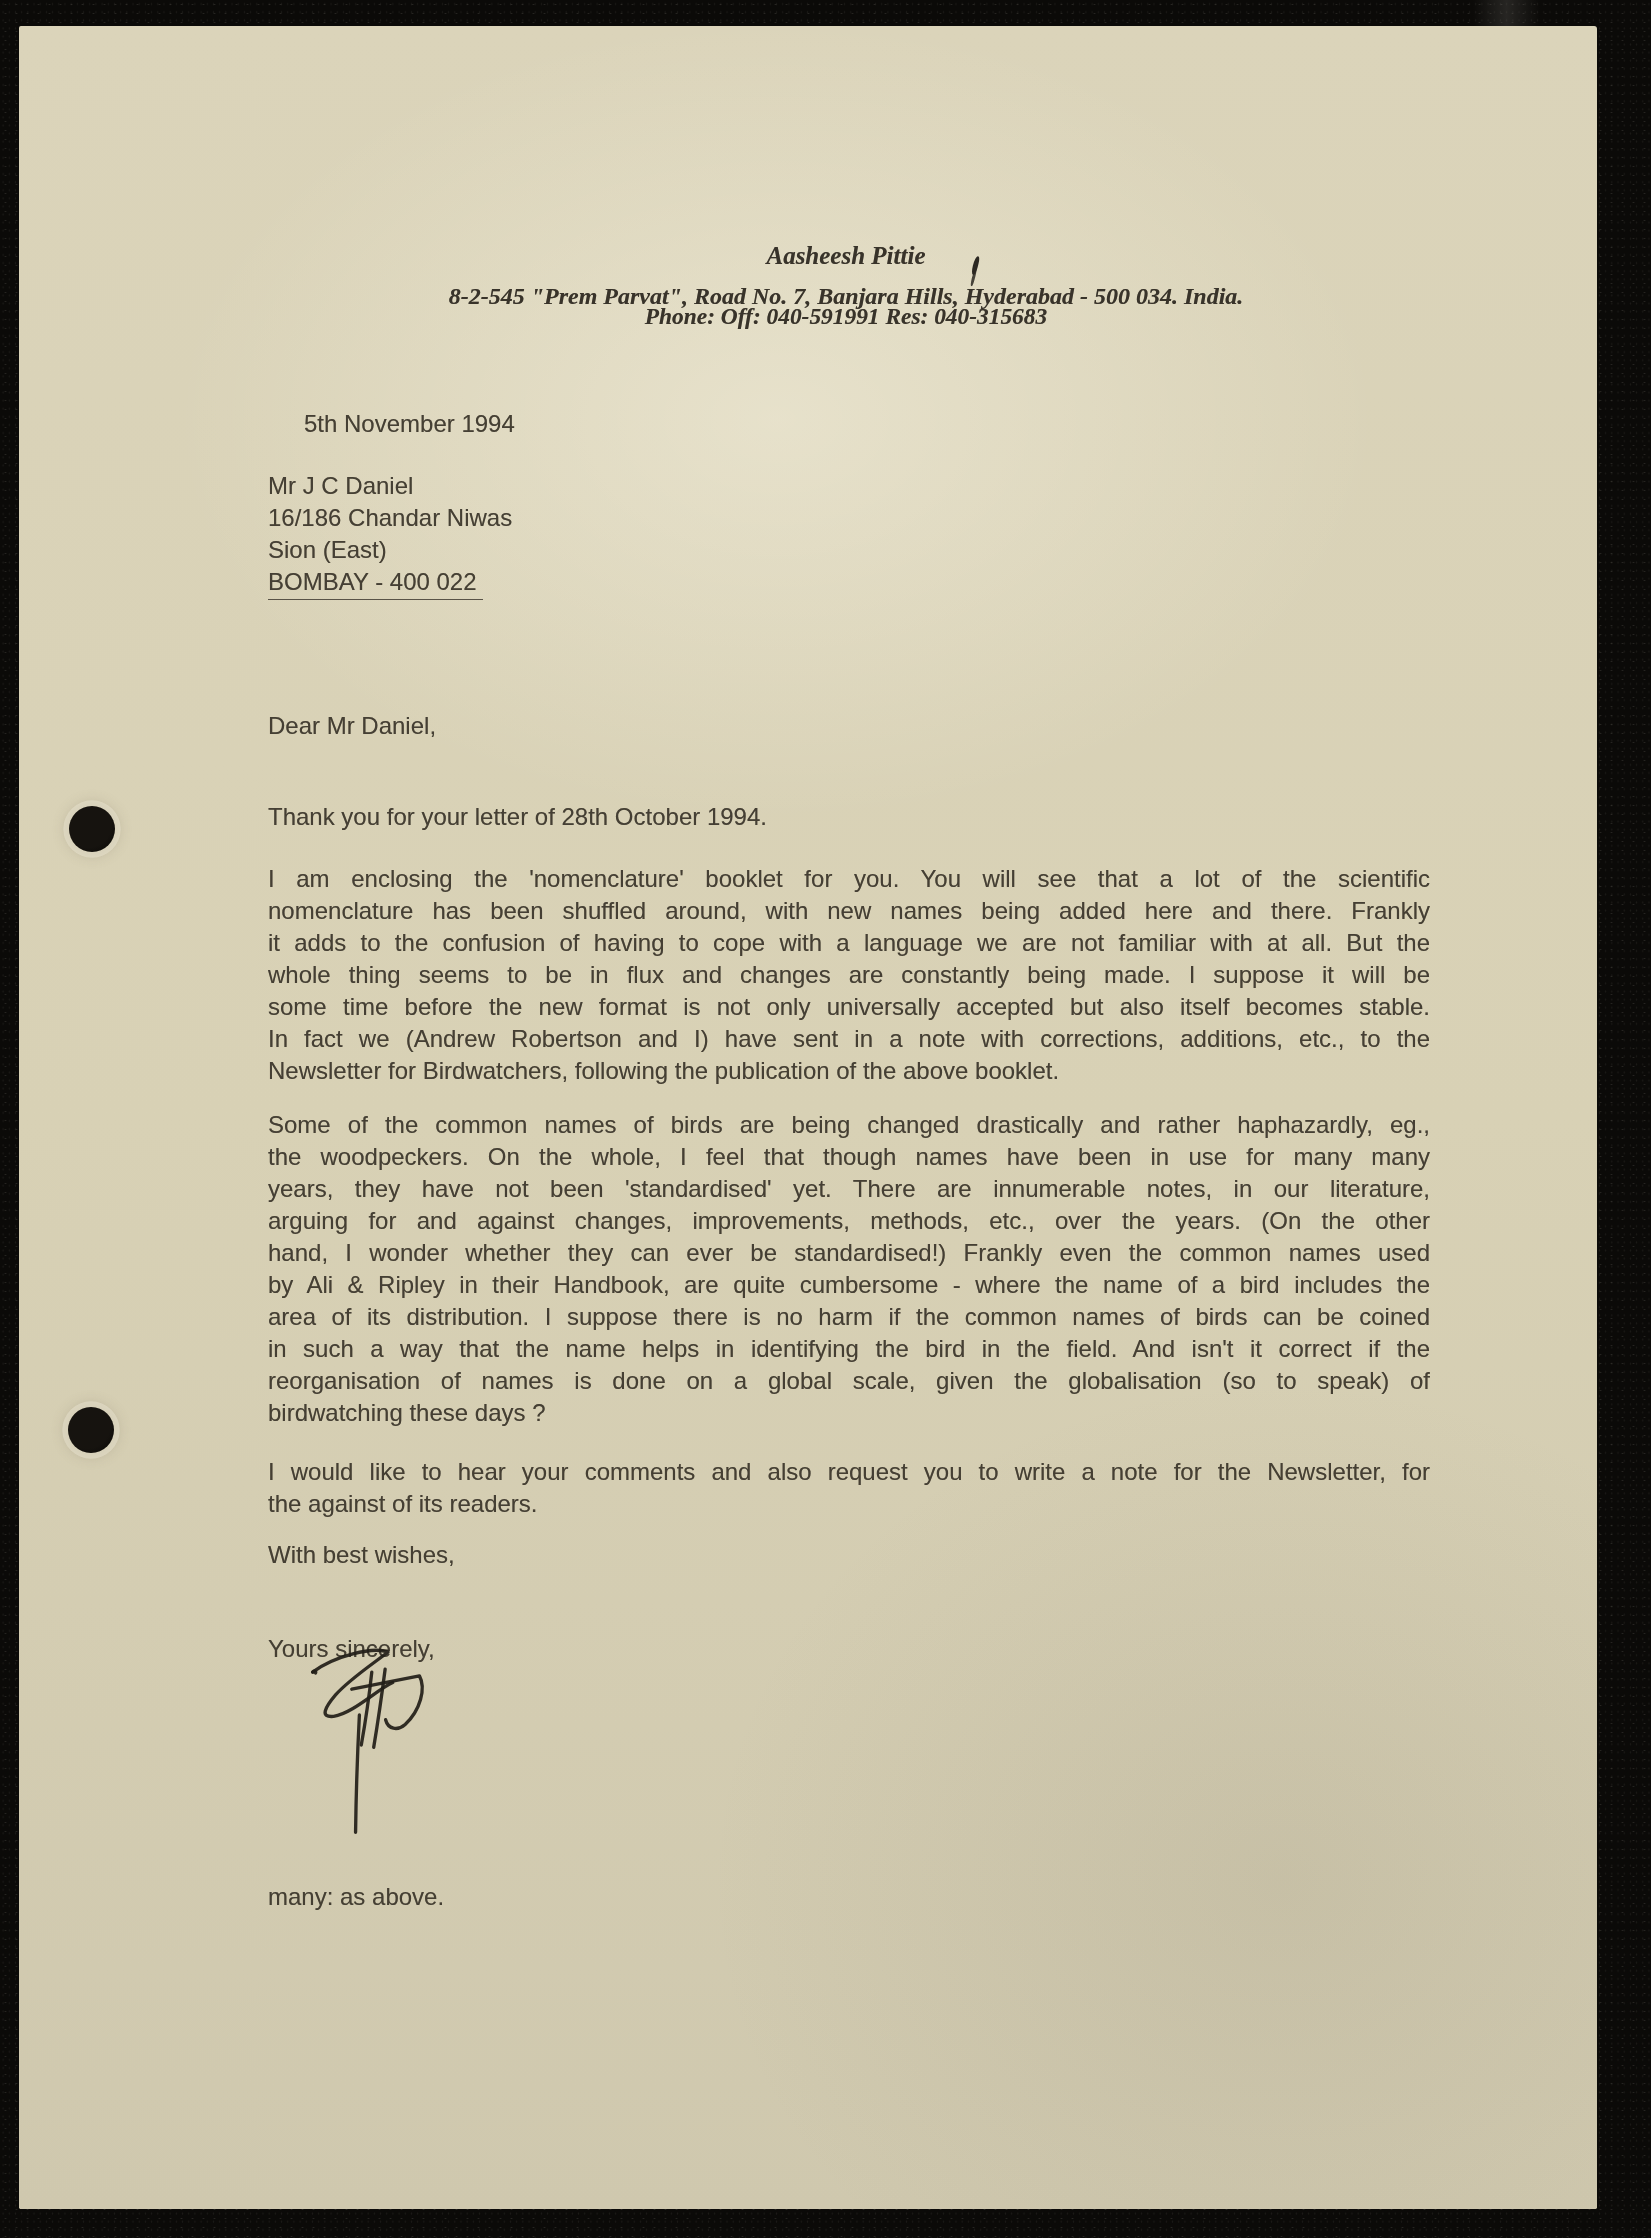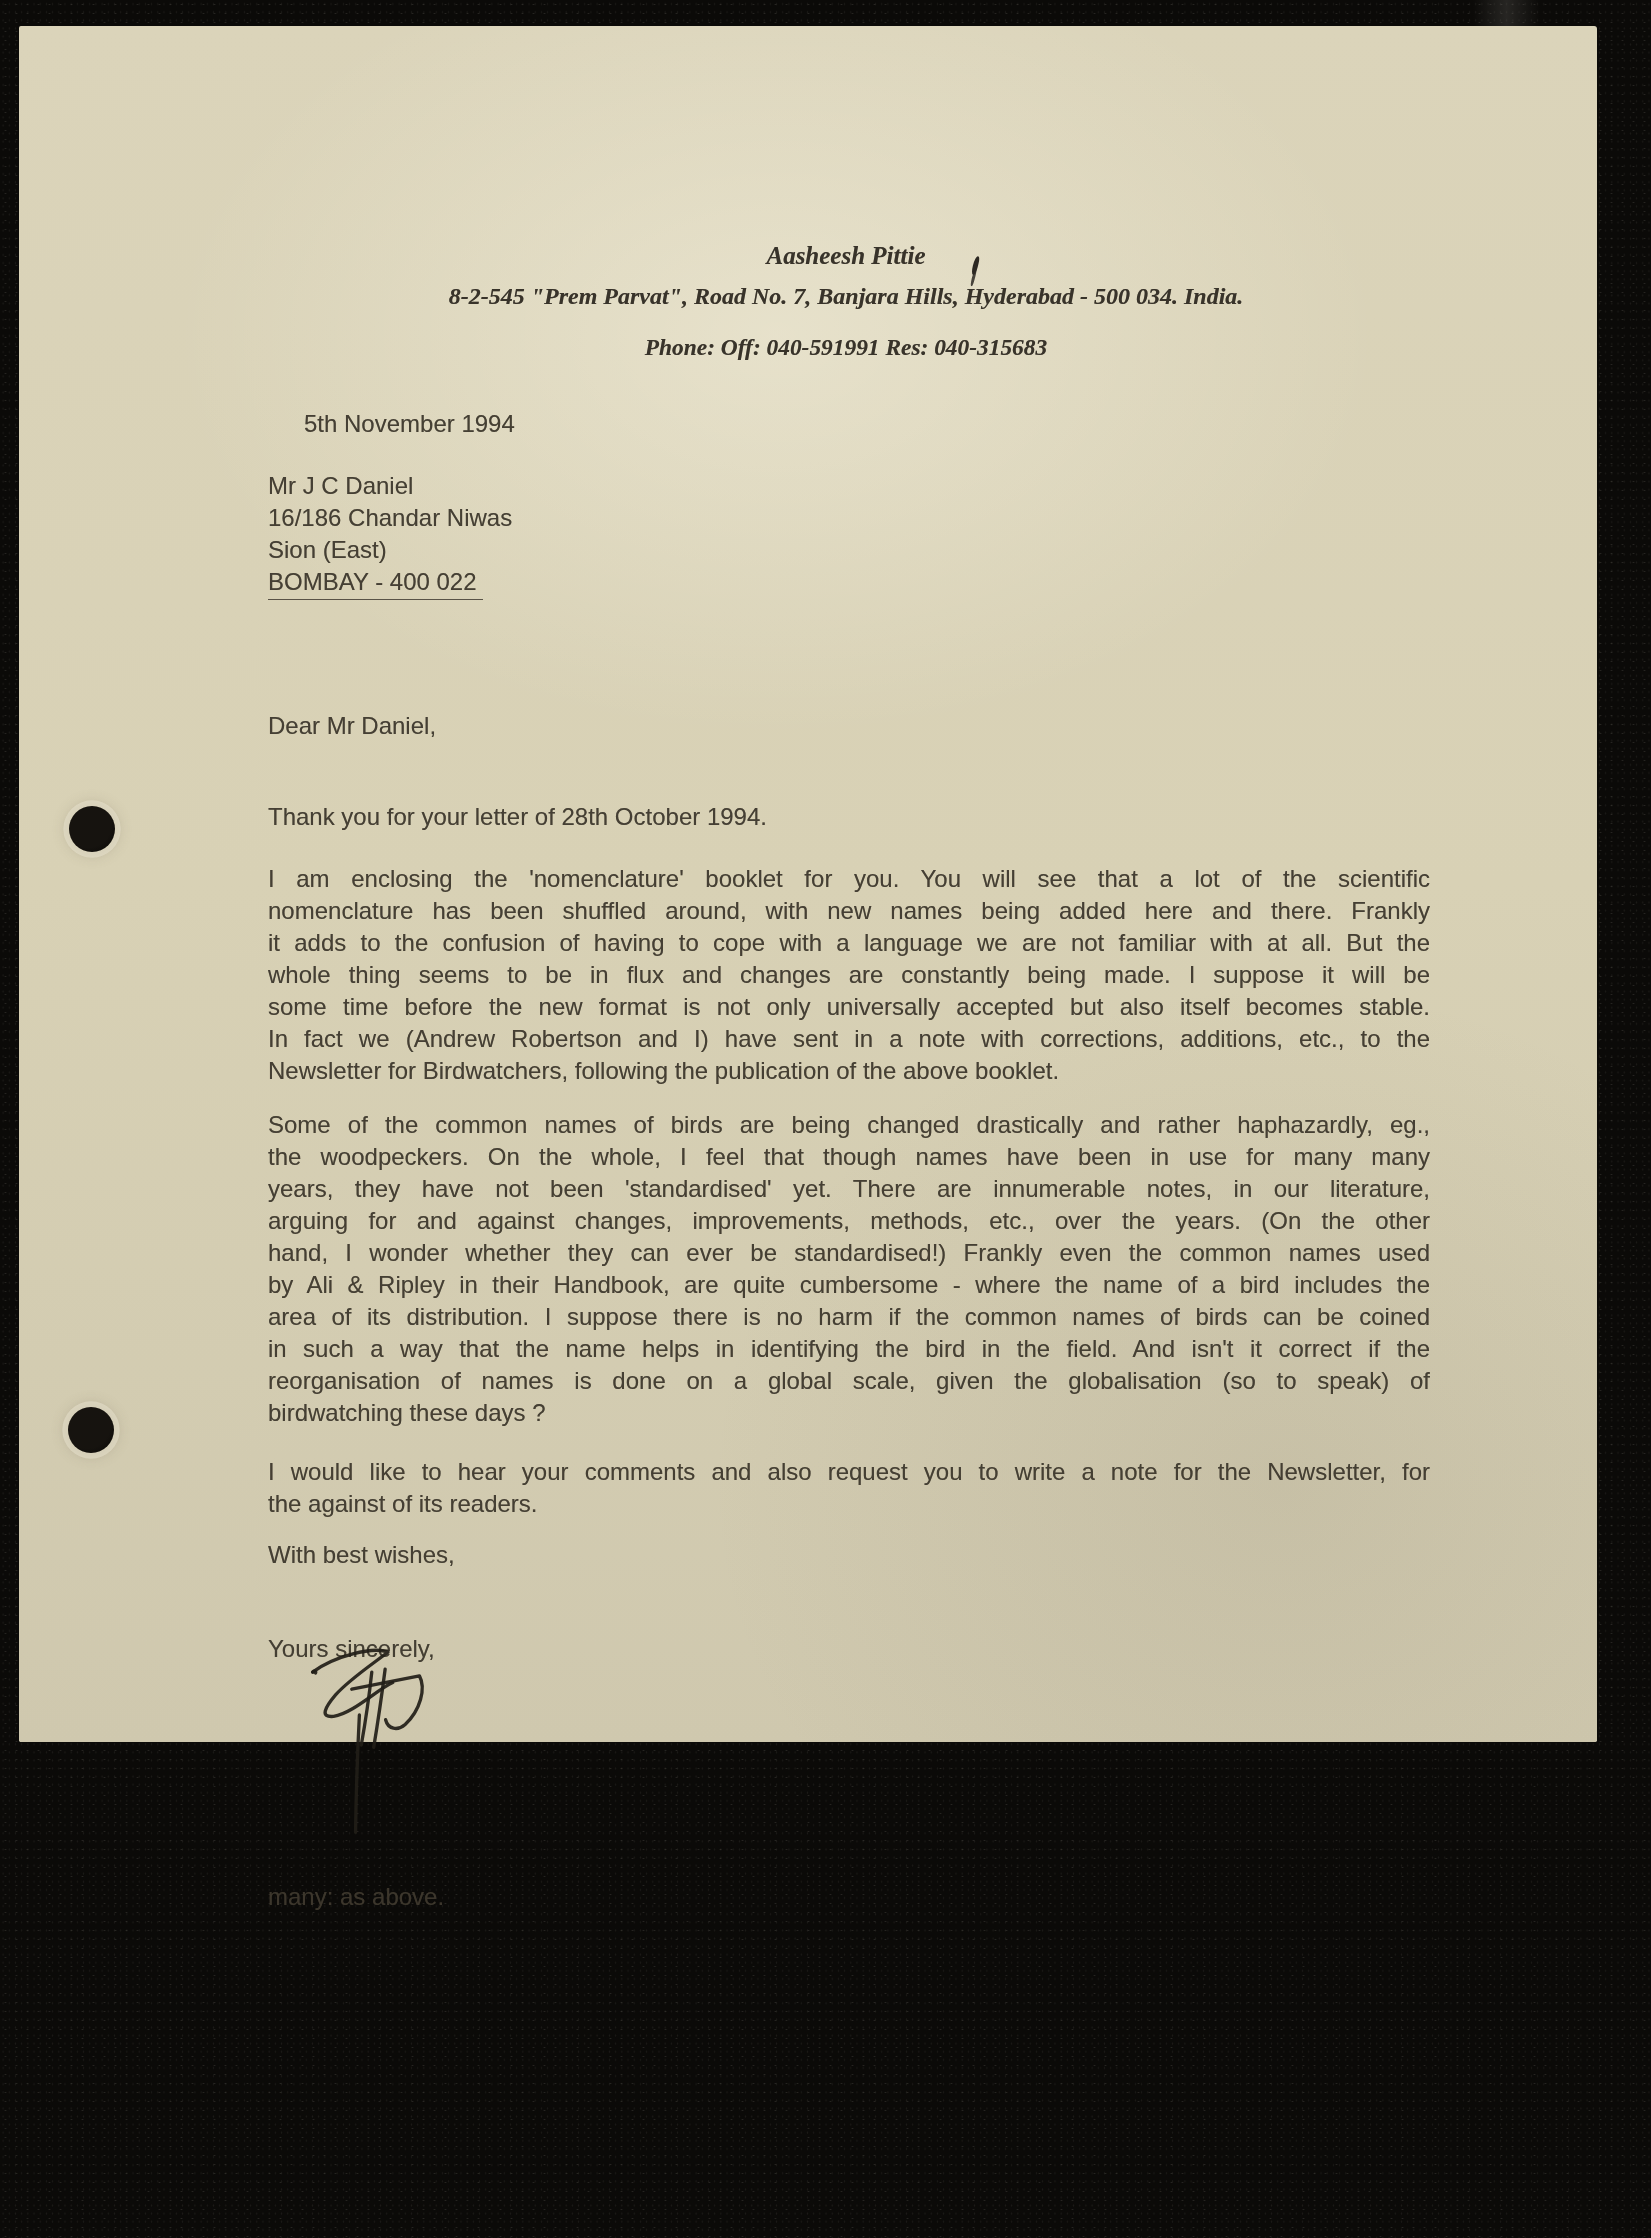--- a/index.html
+++ b/index.html
@@ -13,36 +13,36 @@
     font-family: "Liberation Sans", sans-serif;
     overflow: hidden;
     position: relative;
   }
   .scene { position: absolute; inset: 0; }
   .bg-band {
     position: absolute; left: 1473px; top: 0; width: 67px; height: 84px;
     background: linear-gradient(90deg, transparent, rgba(90,88,84,0.35), transparent);
   }
   .paper {
-    position: absolute; left: 19px; top: 26px; width: 1578px; height: 1716px;
+    position: absolute; left: 19px; top: 26px; width: 1578px; height: 2183px;
     background-color: #d8d1b5;
     background-image:
       radial-gradient(ellipse 861px 574px at 48% 18%, rgba(255,252,238,0.35), transparent 70%),
       radial-gradient(ellipse 765px 670px at 80% 85%, rgba(120,112,92,0.12), transparent 75%),
       linear-gradient(180deg, #dbd4ba 0%, #d8d1b5 50%, #cfc8ae 100%);
     border-radius: 1.9px 2.9px 1.4px 1.4px;
   }
   .txt { position: absolute; color: rgba(62,56,46,0.92); font-size: 24px; line-height: 29px;
          text-shadow: 0 0 0.5px rgba(70,64,52,0.45); white-space: nowrap; }
   .letterhead { position: absolute; left: 0; top: 0; width: 1578px; text-align: center;
                 color: rgba(52,46,38,0.95); font-family: "Liberation Serif", serif; font-style: italic;
                 transform: translateX(38px); text-shadow: 0 0 0.5px rgba(60,54,44,0.5); }
   .lh-name  { position: absolute; top: 216px; width: 100%; font-size: 25px; font-weight: bold; }
   .lh-addr  { position: absolute; top: 257px; width: 100%; font-size: 24px; font-weight: bold; }
-  .lh-phone { position: absolute; top: 308px; width: 100%; font-size: 23.4px; font-weight: bold; }
+  .lh-phone { position: absolute; top: 277px; width: 100%; font-size: 23.4px; font-weight: bold; }
   .ink-mark { position: absolute; left: 954px; top: 230px; width: 4.8px; height: 19px;
               background: #2c2822; border-radius: 60% 40% 50% 50%; transform: rotate(14deg);
               box-shadow: 1px 12.4px 0 -1px rgba(44,40,34,0.85); }
   .recipient-line { display: block; }
   .city-underline { display: inline-block; border-bottom: 1.9px solid rgba(66,60,50,0.85);
                     padding-bottom: 1px; padding-right: 6.7px; }
   .para { position: absolute; left: 249px; width: 1162px; color: rgba(62,56,46,0.92);
           font-size: 24px; line-height: 32px; text-shadow: 0 0 0.5px rgba(70,64,52,0.45); }
   .jline { text-align: justify; text-align-last: justify; }
   .jline.last { text-align-last: left; }

